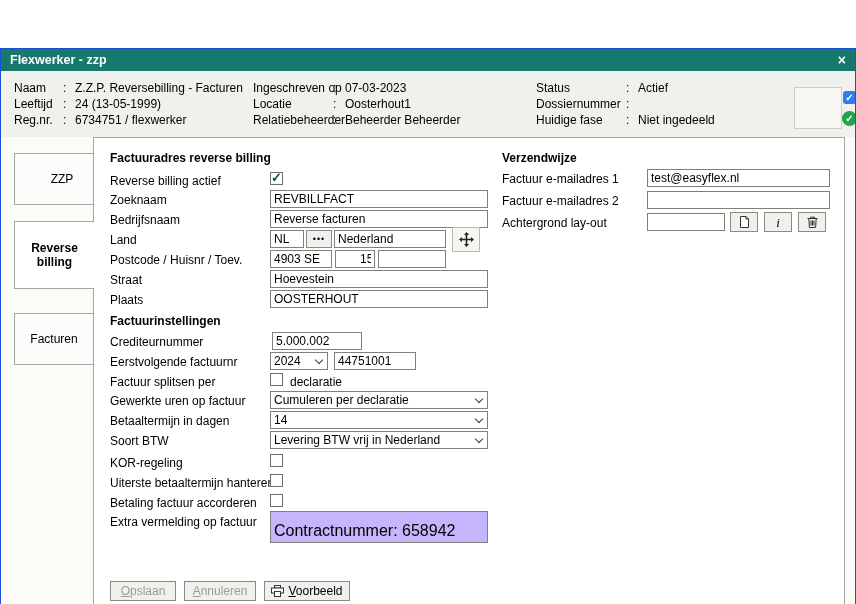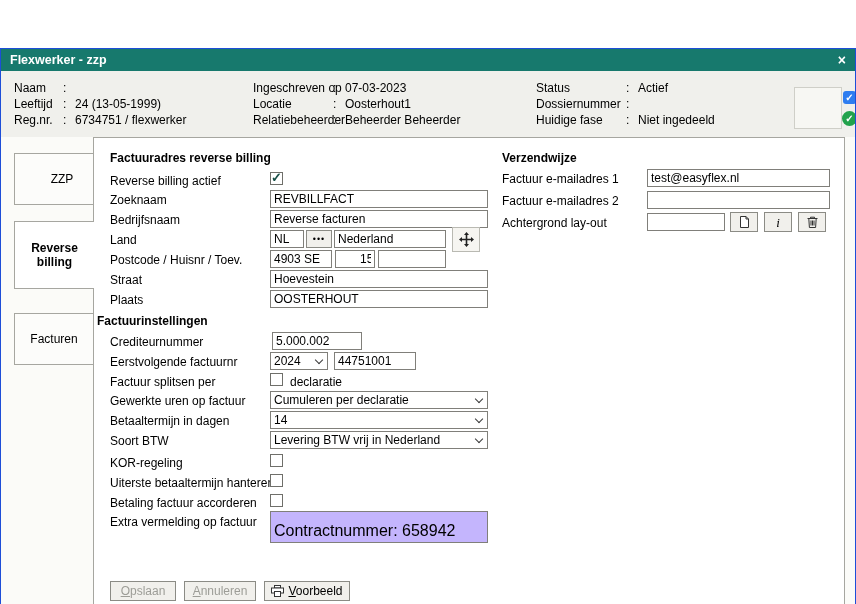--- a/index.html
+++ b/index.html
@@ -73,20 +73,21 @@
   <div class="titlebar">
     <span>Flexwerker - zzp</span>
     <span class="close">×</span>
   </div>
 
   <div class="hdr">
     <div class="hcol hc1">
       <div class="hrow">
           <span class="hlbl">Naam</span>
           <span class="hcolon"></span>
+          <span class="hval">Z.Z.P. Reversebilling - Facturen</span>
         </div>
       <div class="hrow">
           <span class="hlbl">Leeftijd</span>
           <span class="hcolon"></span>
           <span class="hval">24 (13-05-1999)</span>
         </div>
       <div class="hrow">
           <span class="hlbl">Reg.nr.</span>
           <span class="hcolon"></span>
           <span class="hval">6734751 / flexwerker</span>
@@ -176,21 +177,21 @@
     <input class="inp" style="left: 176px; top: 112px; width: 62px;" value="4903 SE">
     <input class="inp" style="left: 241px; top: 112px; width: 40px; padding-left: 24px;" value="15">
     <input class="inp" style="left: 284px; top: 112px; width: 68px;" value="">
 
     <span class="lbl" style="left:16px;top:135px">Straat</span>
     <input class="inp" style="left: 176px; top: 132px; width: 218px;" value="Hoevestein">
 
     <span class="lbl" style="left:16px;top:155px">Plaats</span>
     <input class="inp" style="left: 176px; top: 152px; width: 218px;" value="OOSTERHOUT">
 
-    <span class="sect" style="left:3px;top:176px">Factuurinstellingen</span>
+    <span class="sect" style="left:16px;top:176px">Factuurinstellingen</span>
 
     <span class="lbl" style="left:16px;top:197px">Crediteurnummer</span>
     <input class="inp" style="left: 178px; top: 194px; width: 90px;" value="5.000.002">
 
     <span class="lbl" style="left:16px;top:217px">Eerstvolgende factuurnr</span>
     <div class="sel" style="left:176px;top:214px;width:58px">
         <span class="seltext">2024</span>
         <span class="arrow"></span>
       </div>
     <input class="inp" style="left: 240px; top: 214px; width: 82px;" value="44751001">

